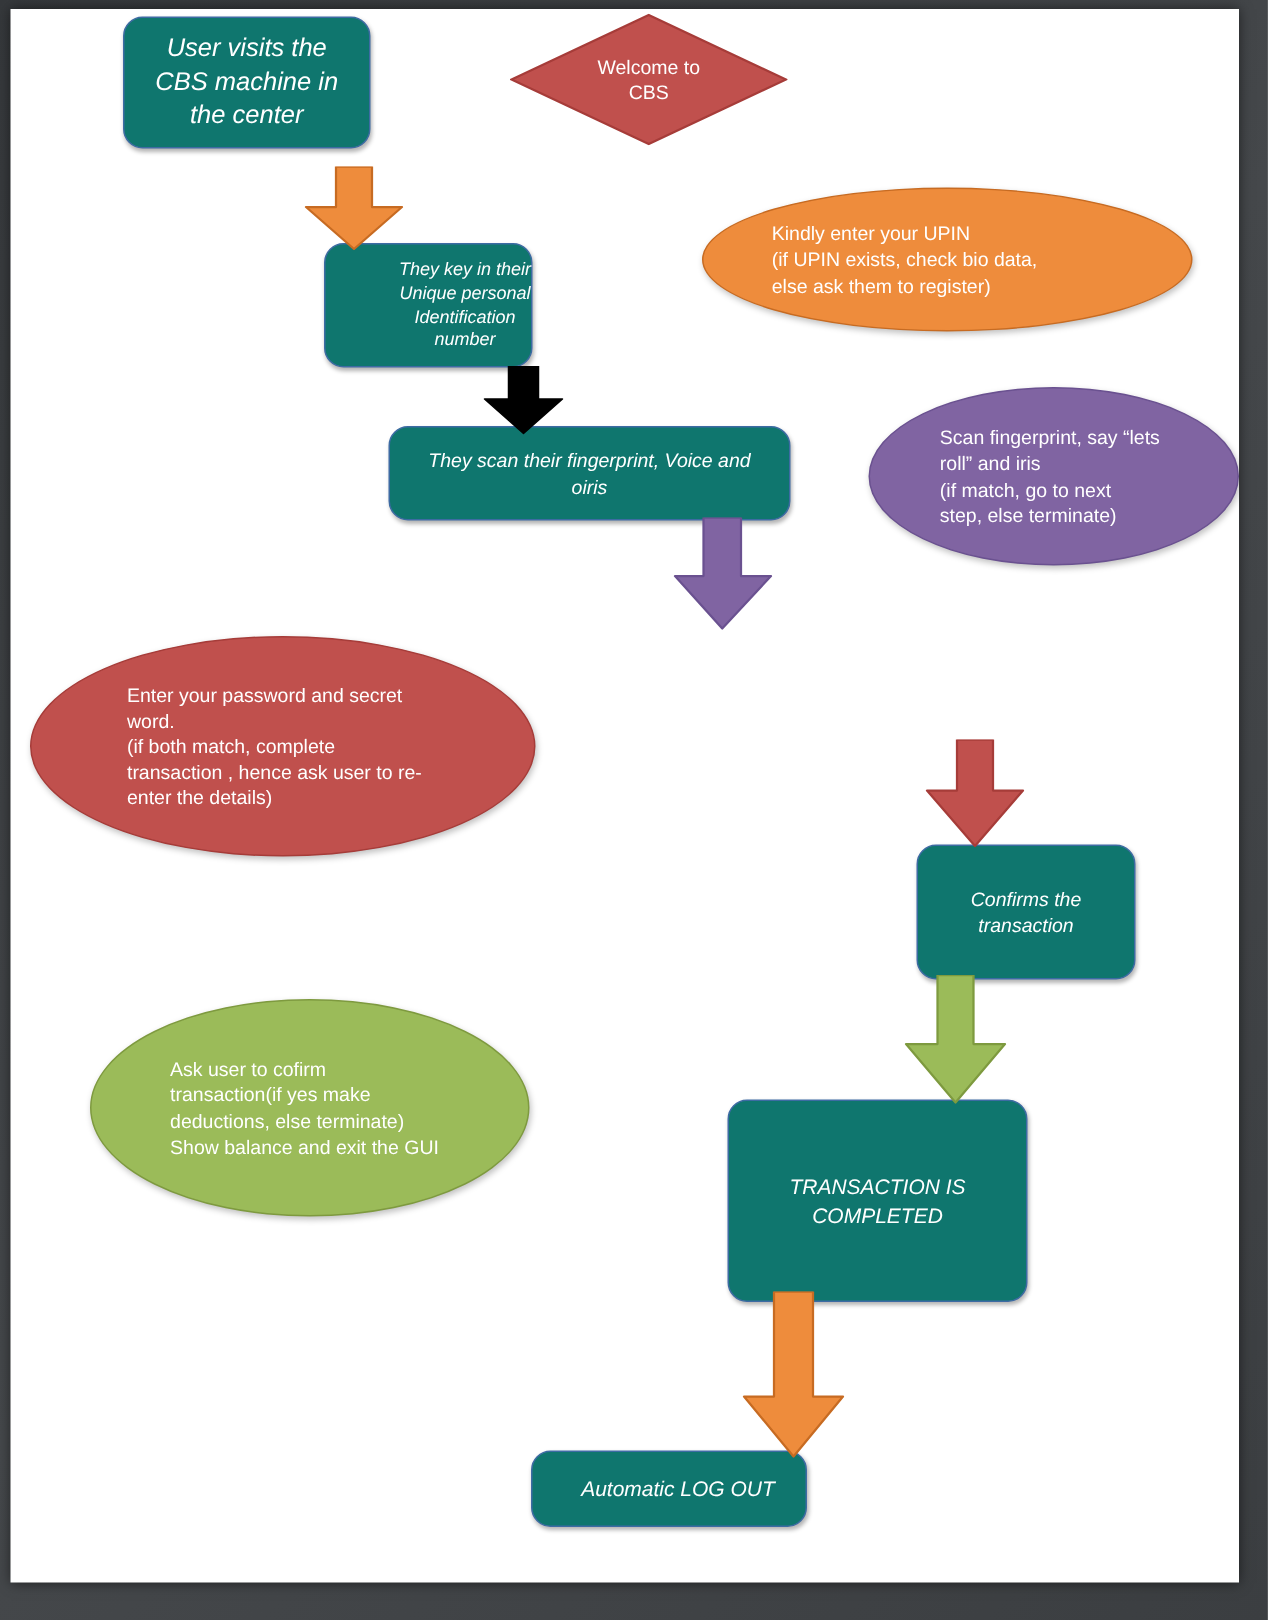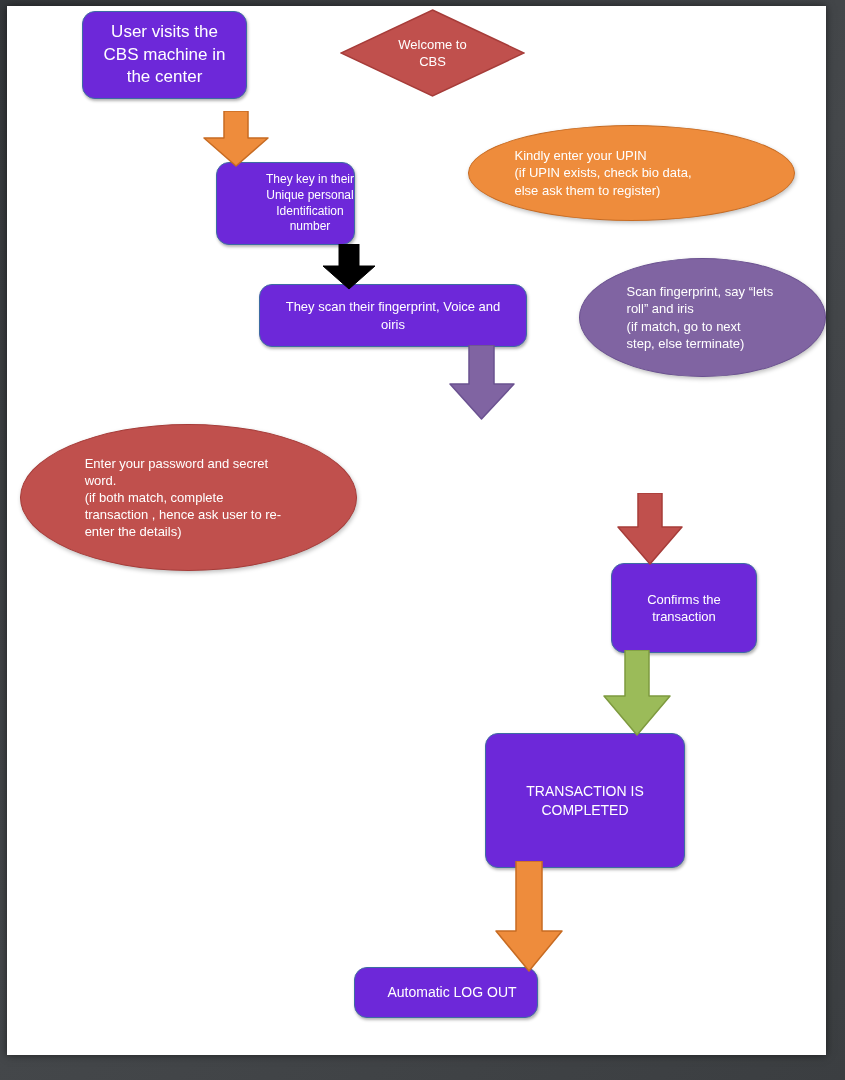--- a/index.html
+++ b/index.html
@@ -36,24 +36,25 @@
     display: flex;
     align-items: center;
     justify-content: center;
     color: #ffffff;
     text-align: center;
     line-height: 1.32;
     white-space: pre-line;
     user-select: none;
   }
   .rbox {
-    background: #6d28d9;
+    background: #0f766e;
     border: 1px solid #3d6ba3;
     border-radius: 13px;
     box-shadow: 1px 2px 3px rgba(0,0,0,0.30);
+    font-style: italic;
   }
   .diamond {
     background: transparent;
     border: none;
     box-shadow: none;
   }
   .diamond .dshape {
     position: absolute;
     left: 0; top: 0; right: 0; bottom: 0;
   }
@@ -133,20 +134,27 @@
 (if both match, complete
 transaction , hence ask user to re-
 enter the details)</span>
     </div>
 
     <div class="node rbox" style="left:604px; top:557px; width:146px; height:90px; font-size:13px;">
       <span>Confirms the
 transaction</span>
     </div>
 
+    <div class="node ellipse" style="left:53px; top:660px; width:293px; height:145px; font-size:13px;
+                background:#9bbb59; border:1.5px solid #7e9a3f;">
+      <span class="etext" style="padding:0 7% 0 18%;">Ask user to cofirm
+transaction(if yes make
+deductions, else terminate)
+Show balance and exit the GUI</span>
+    </div>
 
     <div class="node rbox" style="left:478px; top:727px; width:200px; height:135px; font-size:14px;">
       <span>TRANSACTION IS
 COMPLETED</span>
     </div>
 
     <div class="node rbox" style="left:347px; top:961px; width:184px; height:51px; font-size:14px;padding-left:12px;">
       <span>Automatic LOG OUT</span>
     </div>
 

